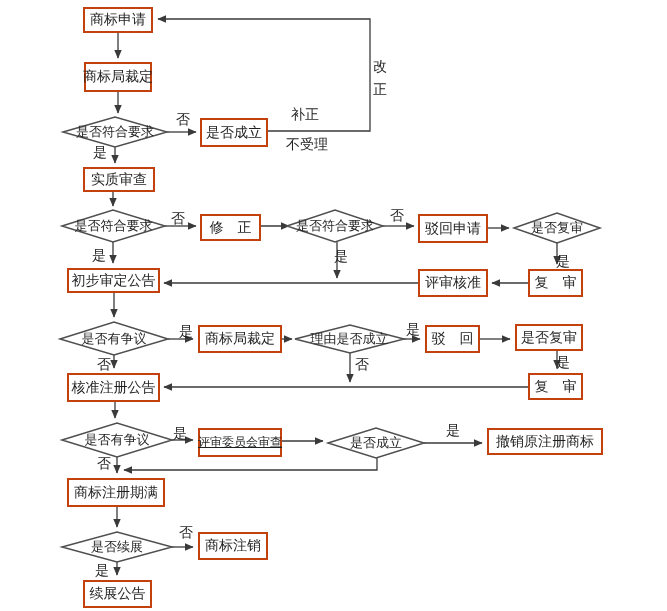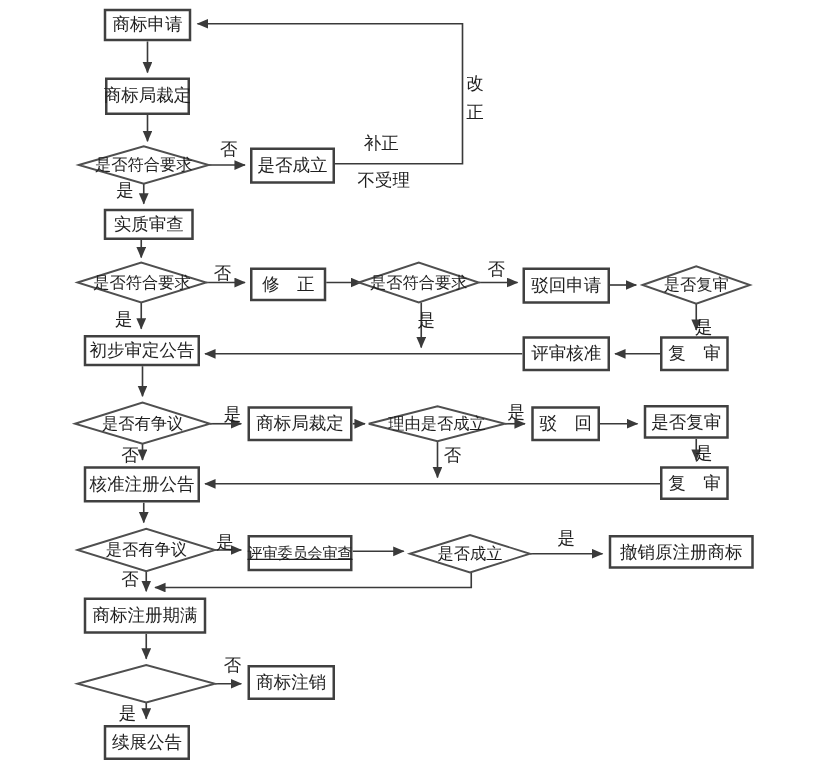--- a/index.html
+++ b/index.html
@@ -1,19 +1,19 @@
 <!DOCTYPE html>
 <html><head>
 <meta charset="utf-8">
 <style>
   html,body{margin:0;padding:0;background:#fff;}
   #canvas{position:relative;width:667px;height:611px;background:#ffffff;
           font-family:"Liberation Sans",sans-serif;color:#1f1f1f;overflow:hidden;}
   #connectors{position:absolute;left:0;top:0;width:667px;height:611px;}
-  .box{position:absolute;box-sizing:border-box;border:2px solid #404040;background:#fff;
+  .box{position:absolute;box-sizing:border-box;border:2px solid #c2410c;background:#fff;
        display:flex;align-items:center;justify-content:center;font-size:14px;
        white-space:nowrap;color:#1f1f1f;}
   .box.small{font-size:12px;text-decoration:underline;}
   .dlabel{position:absolute;display:flex;align-items:center;justify-content:center;
           font-size:13px;white-space:nowrap;color:#1f1f1f;text-align:right;}
   .elabel{position:absolute;font-size:14px;color:#1f1f1f;white-space:nowrap;}
   .elabel.vertical{white-space:normal;width:16px;line-height:1.65;}
   .edge{stroke:#3a3a3a;stroke-width:1.3;fill:none;}
   .diamond{fill:#ffffff;stroke:#4f4f4f;stroke-width:1.5;}
 </style>
@@ -95,20 +95,21 @@
   <div class="box" style="left:83px;top:580px;width:69px;height:28px">续展公告</div>
 
   <div class="dlabel" style="left:63px;top:124px;width:104px;height:16px">是否符合要求</div>
   <div class="dlabel" style="left:62px;top:218px;width:103px;height:16px">是否符合要求</div>
   <div class="dlabel" style="left:287px;top:218px;width:96px;height:16px">是否符合要求</div>
   <div class="dlabel" style="left:514px;top:220px;width:86px;height:16px">是否复审</div>
   <div class="dlabel" style="left:60px;top:331px;width:108px;height:16px">是否有争议</div>
   <div class="dlabel" style="left:295px;top:331px;width:109px;height:16px">理由是否成立</div>
   <div class="dlabel" style="left:62px;top:432px;width:110px;height:16px">是否有争议</div>
   <div class="dlabel" style="left:328px;top:435px;width:96px;height:16px">是否成立</div>
+  <div class="dlabel" style="left:62px;top:539px;width:110px;height:16px">是否续展</div>
 
   <div class="elabel" style="left:176px;top:111px">否</div>
   <div class="elabel" style="left:93px;top:144px">是</div>
   <div class="elabel" style="left:291px;top:106px">补正</div>
   <div class="elabel" style="left:286px;top:136px">不受理</div>
   <div class="elabel vertical" style="left:373px;top:55px">改正</div>
   <div class="elabel" style="left:171px;top:210px">否</div>
   <div class="elabel" style="left:92px;top:247px">是</div>
   <div class="elabel" style="left:390px;top:207px">否</div>
   <div class="elabel" style="left:334px;top:248px">是</div>

